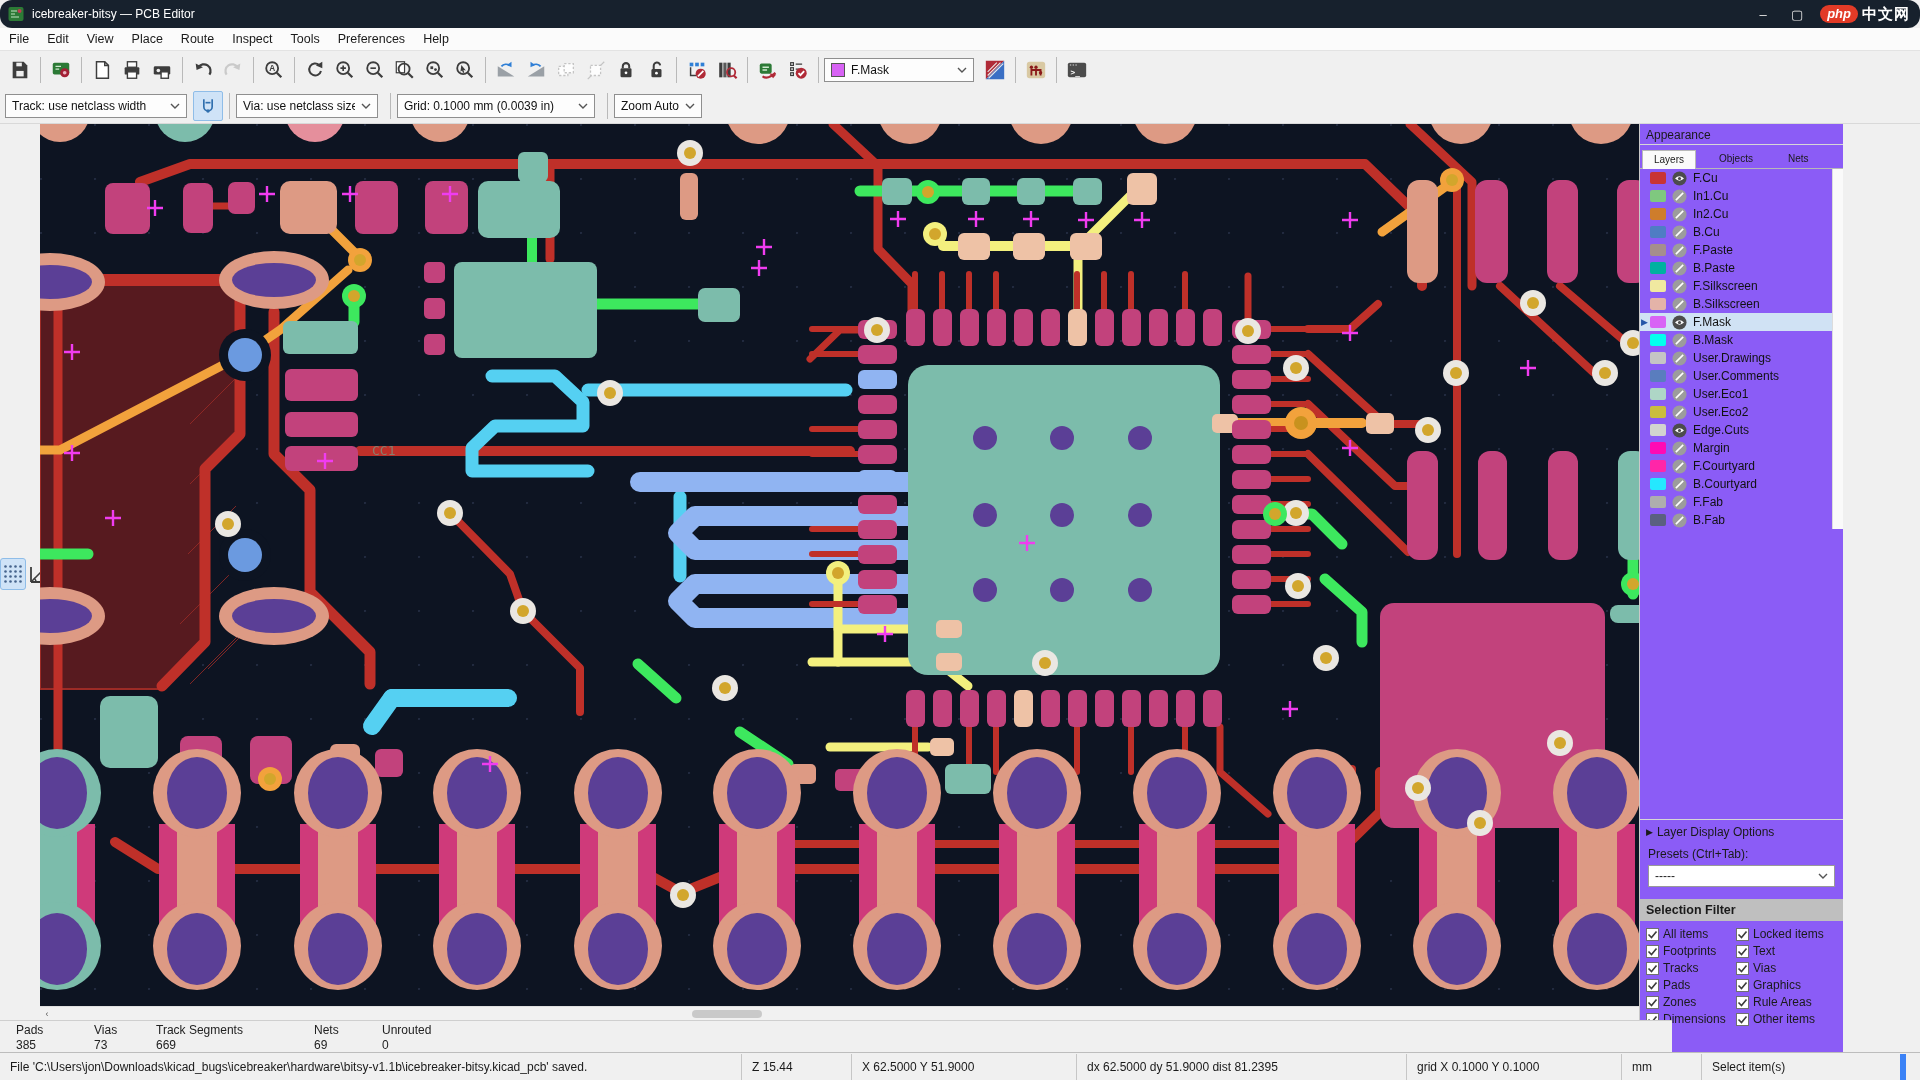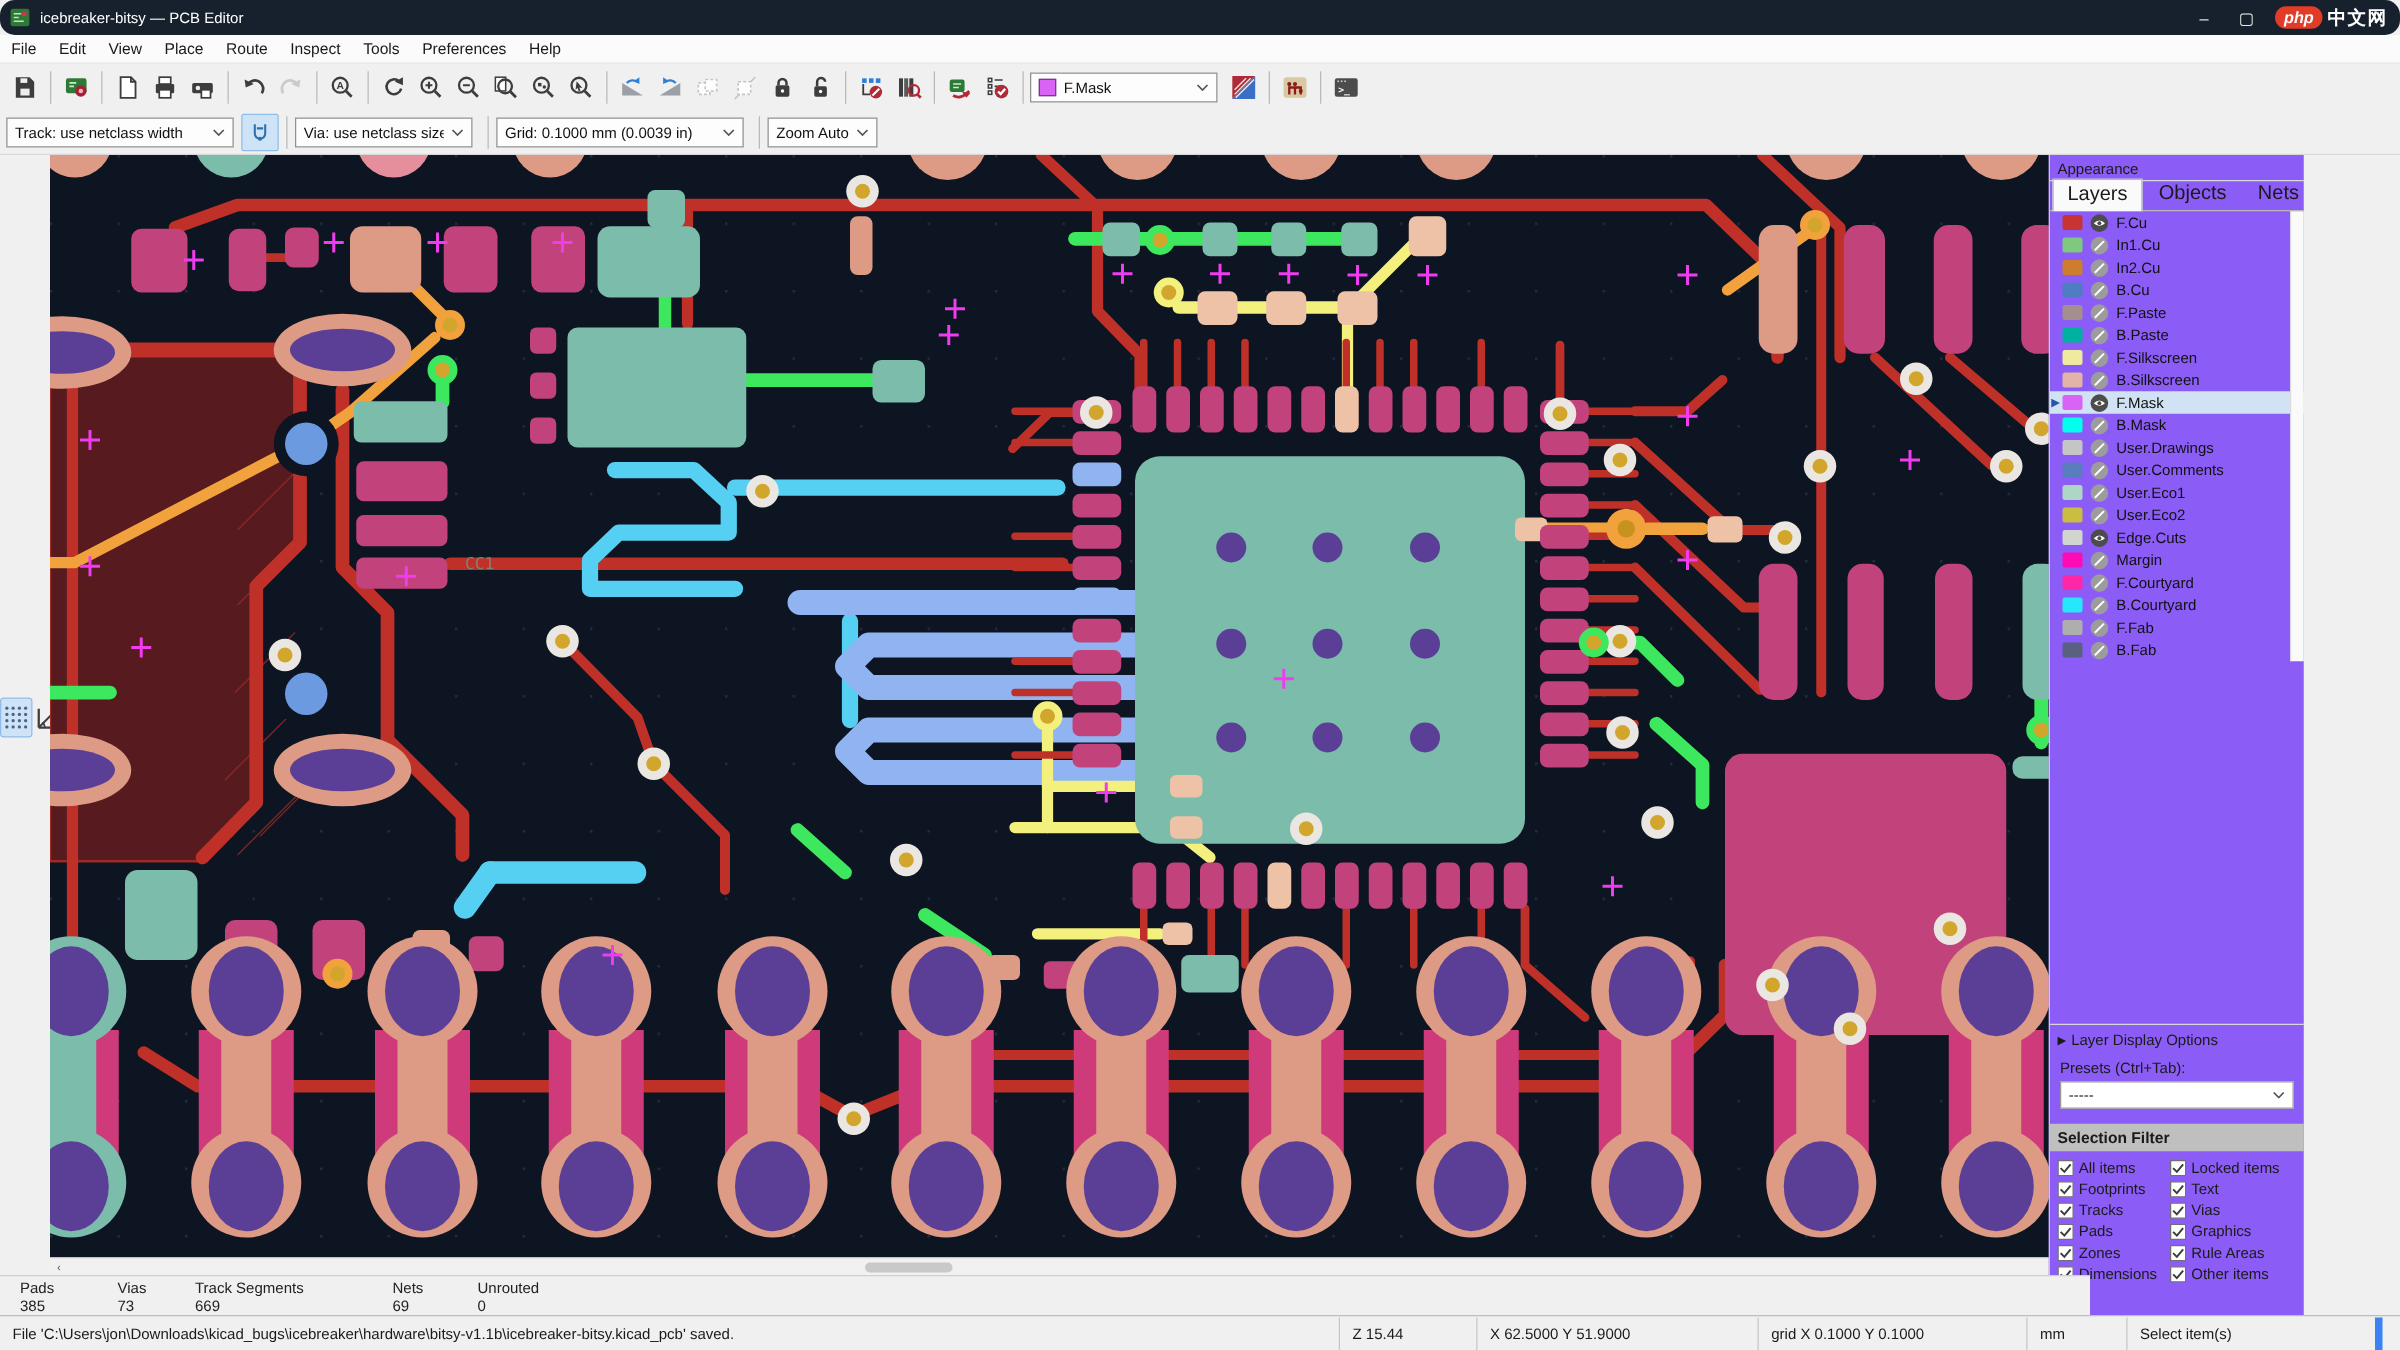--- a/index.html
+++ b/index.html
@@ -46,21 +46,21 @@
   
   #hscroll { left:40px; top:1006px; width:1616px; height:14px; background:#f1f1f1; border-top:1px solid #e0e0e0; }
   #vscroll { left:1656px; top:124px; width:16px; height:896px; background:#f1f1f1; border-left:1px solid #e0e0e0; }
   .sb-arrow { position:absolute; color:#5a5a5a; font-size:9px; line-height:14px; text-align:center; }
   .sb-thumb { position:absolute; background:#c9c9c9; border-radius:4px; }
 
   
   #panel { left:1639px; top:124px; width:204px; height:928px; background:#8b5cf6; border-left:1px solid #c9c9c9; display:flex; flex-direction:column; }
   .panel-title { height:21px; padding:4px 6px 2px; border-bottom:1px solid #d7d7d7; font-size:12px; }
   .tabs { display:flex; height:24px; align-items:flex-end; padding-left:2px; border-bottom:1px solid #b8b8b8; }
-  .tab { padding:3px 11px 4px; font-size:16px; border:1px solid transparent; border-bottom:none; margin-right:1px; }
+  .tab { padding:3px 11px 4px; font-size:10px; border:1px solid transparent; border-bottom:none; margin-right:11px; }
   .tab.active { background:#fafafa; border-color:#b8b8b8; position:relative; top:1px; }
   #layerlist { position:relative; }
   .lrow { height:18px; display:flex; align-items:center; padding-left:10px; gap:6px; }
   .lrow.sel { background:#d0e2f4; }
   .lrow .arrow { position:absolute; left:1px; width:8px; color:#2456a8; font-size:9px; }
   .lrow .swatch { width:16px; height:12px; border-radius:2px; flex:none; }
   .lrow .vis { width:15px; height:15px; flex:none; display:flex; }
   .lrow .lname { font-size:12px; color:#111; }
   .list-gutter { position:absolute; right:0; top:0; width:11px; height:100%; background:#fafafa; border-left:1px solid #dcdcdc; }
   .ldo { border-top:1px solid #d7d7d7; height:24px; display:flex; align-items:center; padding-left:6px; gap:4px; font-size:12px; }
@@ -1389,17 +1389,18 @@
     <div class="stat" style="width: 126px;">
       <div class="lbl">Unrouted</div>
       <div class="val">0</div>
     </div>
   </div>
 
 <div id="statusbar" class="abs">
   <div class="sb-cell">File 'C:\Users\jon\Downloads\kicad_bugs\icebreaker\hardware\bitsy-v1.1b\icebreaker-bitsy.kicad_pcb' saved.</div>
   <div class="sb-cell" style="width:110px">Z 15.44</div>
   <div class="sb-cell" style="width:225px">X 62.5000  Y 51.9000</div>
+  <div class="sb-cell" style="width:330px">dx 62.5000  dy 51.9000  dist 81.2395</div>
   <div class="sb-cell" style="width:215px">grid X 0.1000  Y 0.1000</div>
   <div class="sb-cell" style="width:80px">mm</div>
   <div class="sb-cell" style="width:205px;border-right:6px solid #3b82f6">Select item(s)</div>
   <div class="grip"></div>
 </div>
 
 </body></html>

